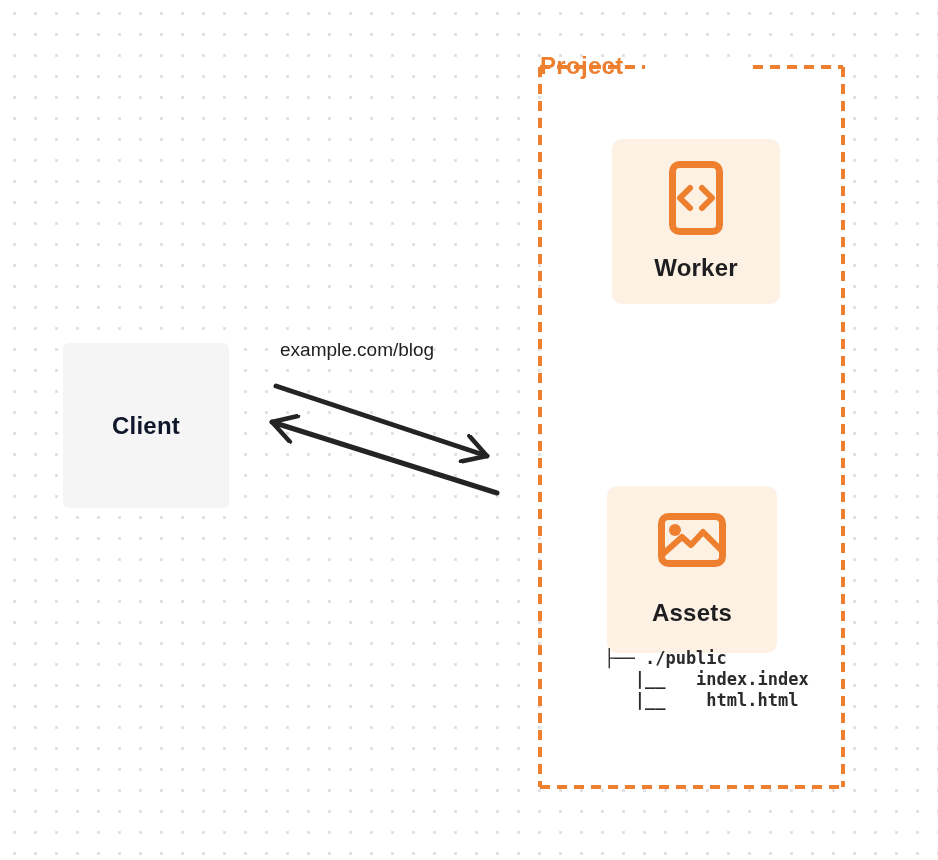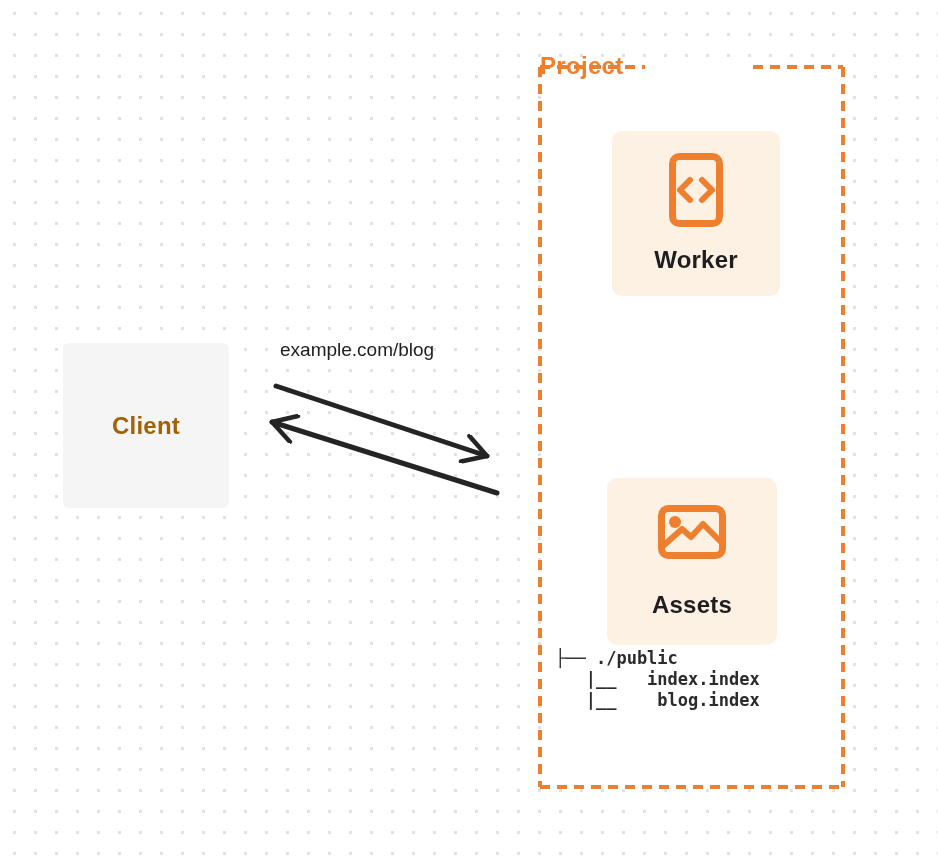--- a/index.html
+++ b/index.html
@@ -27,50 +27,51 @@
   .abs { position: absolute; }
 
   .client-box {
     left: 63px; top: 343px;
     width: 166px; height: 165px;
     background: #f5f5f6;
     border-radius: 6px;
     display: flex; align-items: center; justify-content: center;
   }
   .client-box .label {
-    font-size: 24px; font-weight: 700; color: #a16207; letter-spacing: 0.2px;
+    font-size: 24px; font-weight: 700; color: #0f172a; letter-spacing: 0.2px;
   }
 
   .request-label {
     left: 280px; top: 339px;
     font-size: 19px; font-weight: 400; color: #1e1e20;
     white-space: nowrap;
   }
 
   .project-label {
     left: 540px; top: 52px; width: 303px;
     font-size: 24px; font-weight: 700; color: #ee7f2e;
     letter-spacing: 0.3px;
   }
 
   .card {
     background: #fcf1e3;
     border-radius: 10px;
     display: flex; flex-direction: column;
     align-items: center; justify-content: center;
     gap: 15px;
+    margin-top: 8px;
   }
   .worker-card { left: 612px; top: 131px; width: 168px; height: 165px; }
   .assets-card { left: 607px; top: 478px; width: 170px; height: 167px; gap: 28px; }
   .card .label {
     font-size: 24px; font-weight: 700; color: #1e1e20; letter-spacing: 0.2px;
   }
 
   .file-tree {
-    left: 555px; top: 648px;
+    left: 604px; top: 648px;
     font-family: "DejaVu Sans Mono", monospace;
     font-size: 17px; font-weight: 700;
     line-height: 21px;
     color: #2b2b2b;
   }
   .file-tree .tree-line { white-space: pre; }
 </style>
 </head>
 <body>
 
@@ -125,16 +126,16 @@
         <circle cx="17" cy="17" r="6" fill="#ee7f2e"></circle>
         <path d="M5,41 L24,24 L33,32 L45,19 L63,37" fill="none" stroke="#ee7f2e" stroke-width="6" stroke-linecap="round" stroke-linejoin="round"></path>
       </svg>
     </span>
     <span class="label">Assets</span>
   </div>
 
   <div class="abs file-tree">
     <div class="tree-line">├── ./public</div>
     <div class="tree-line">   |__   index.index</div>
-    <div class="tree-line">   |__    blog.index</div>
+    <div class="tree-line">   |__    html.html</div>
   </div>
 
 </div>
 
 </body></html>

